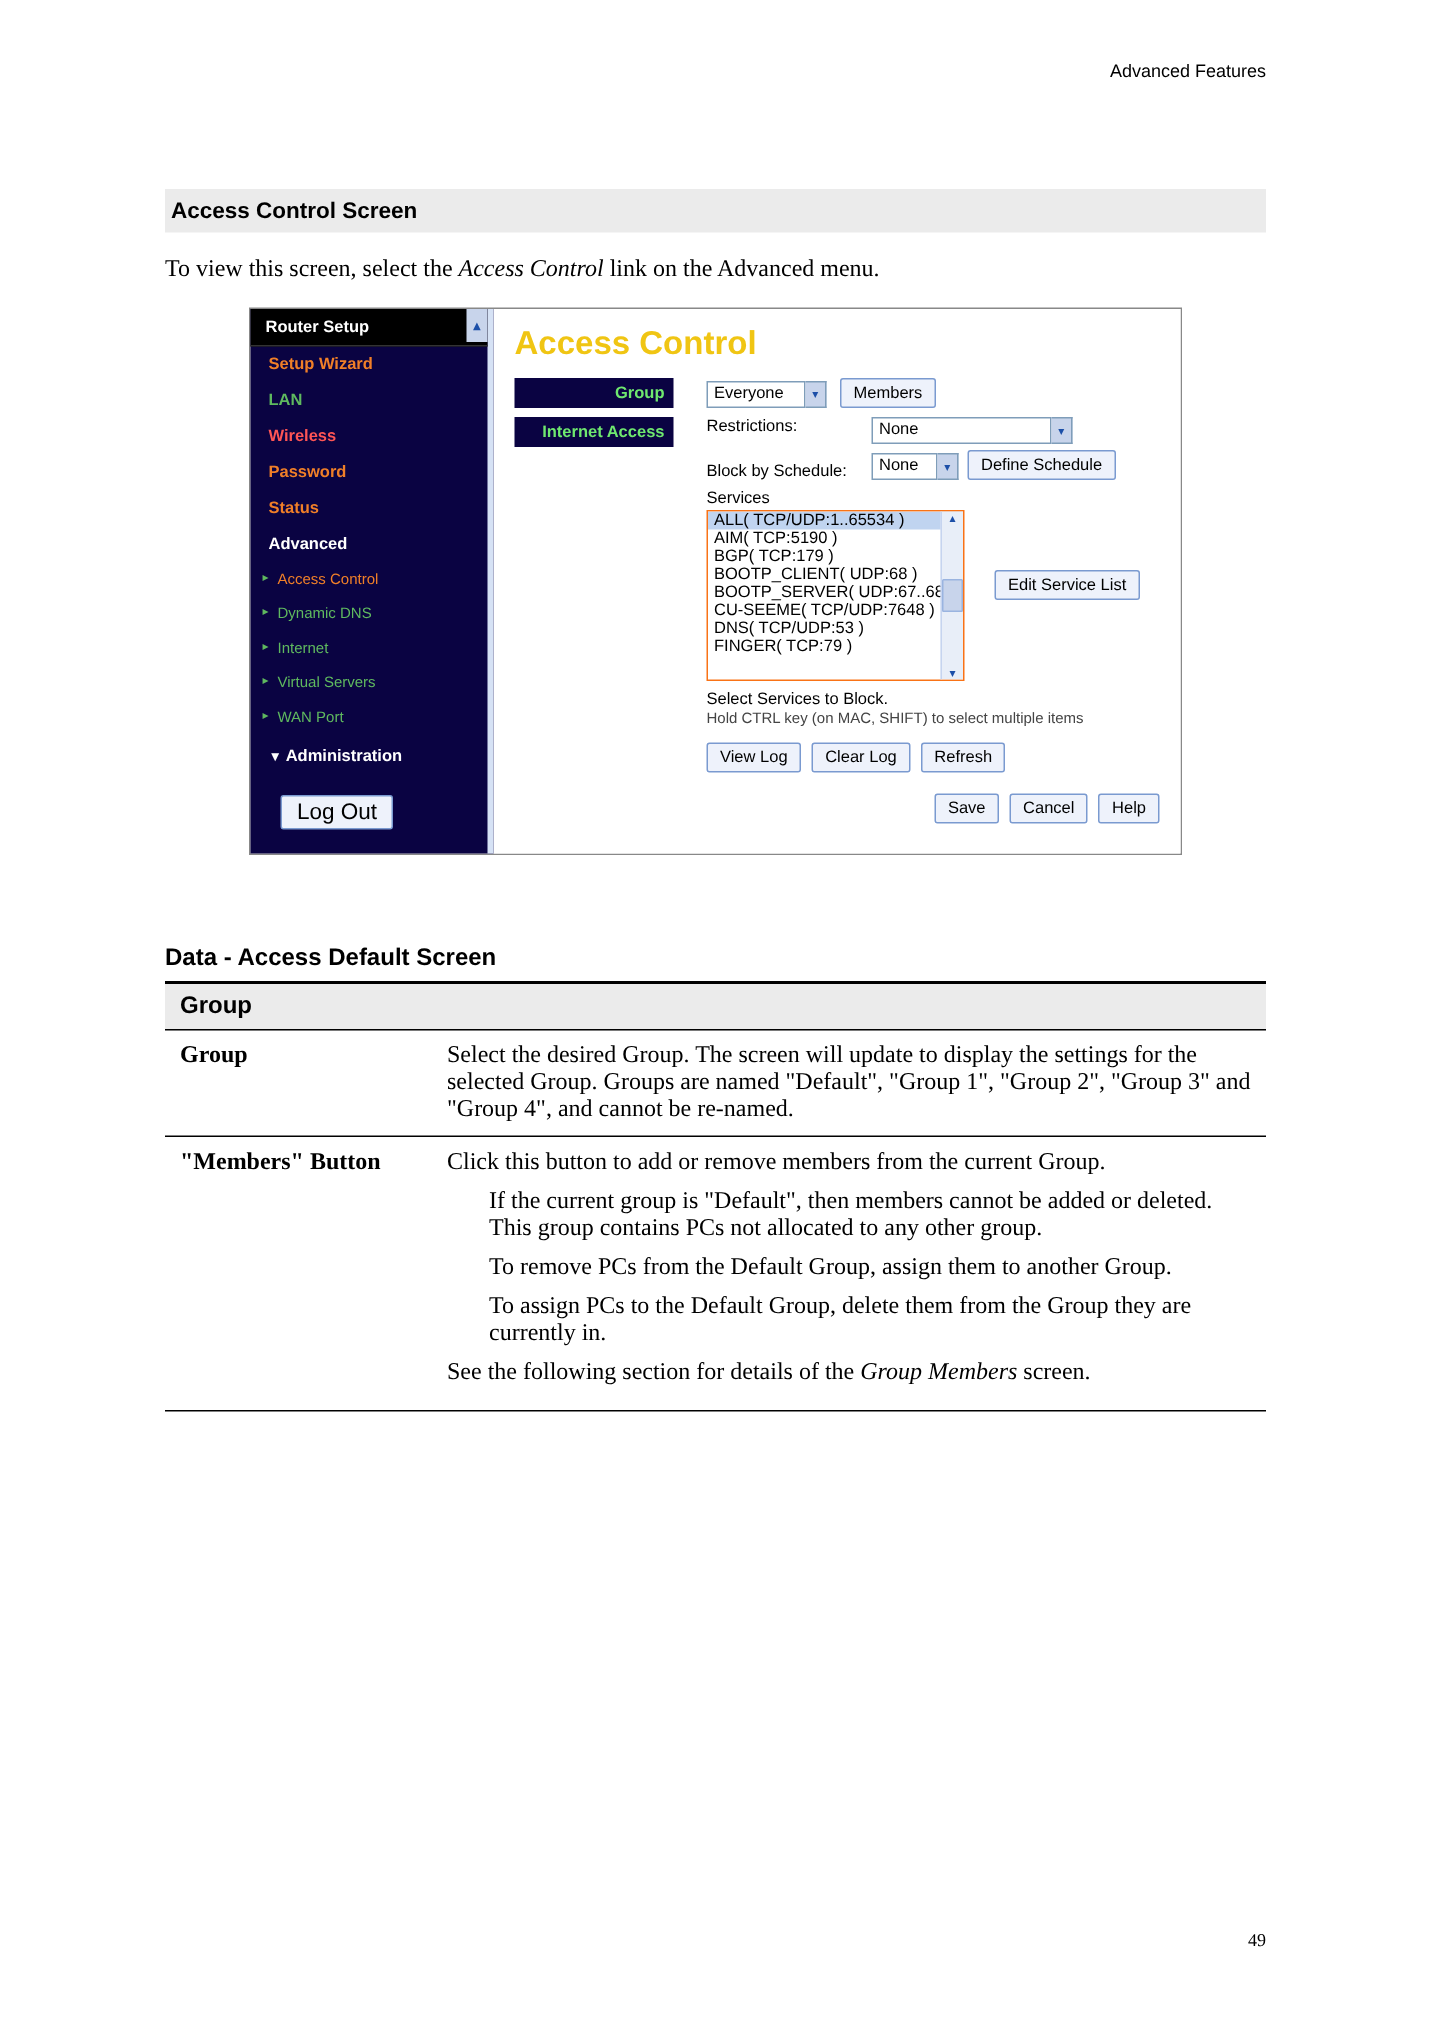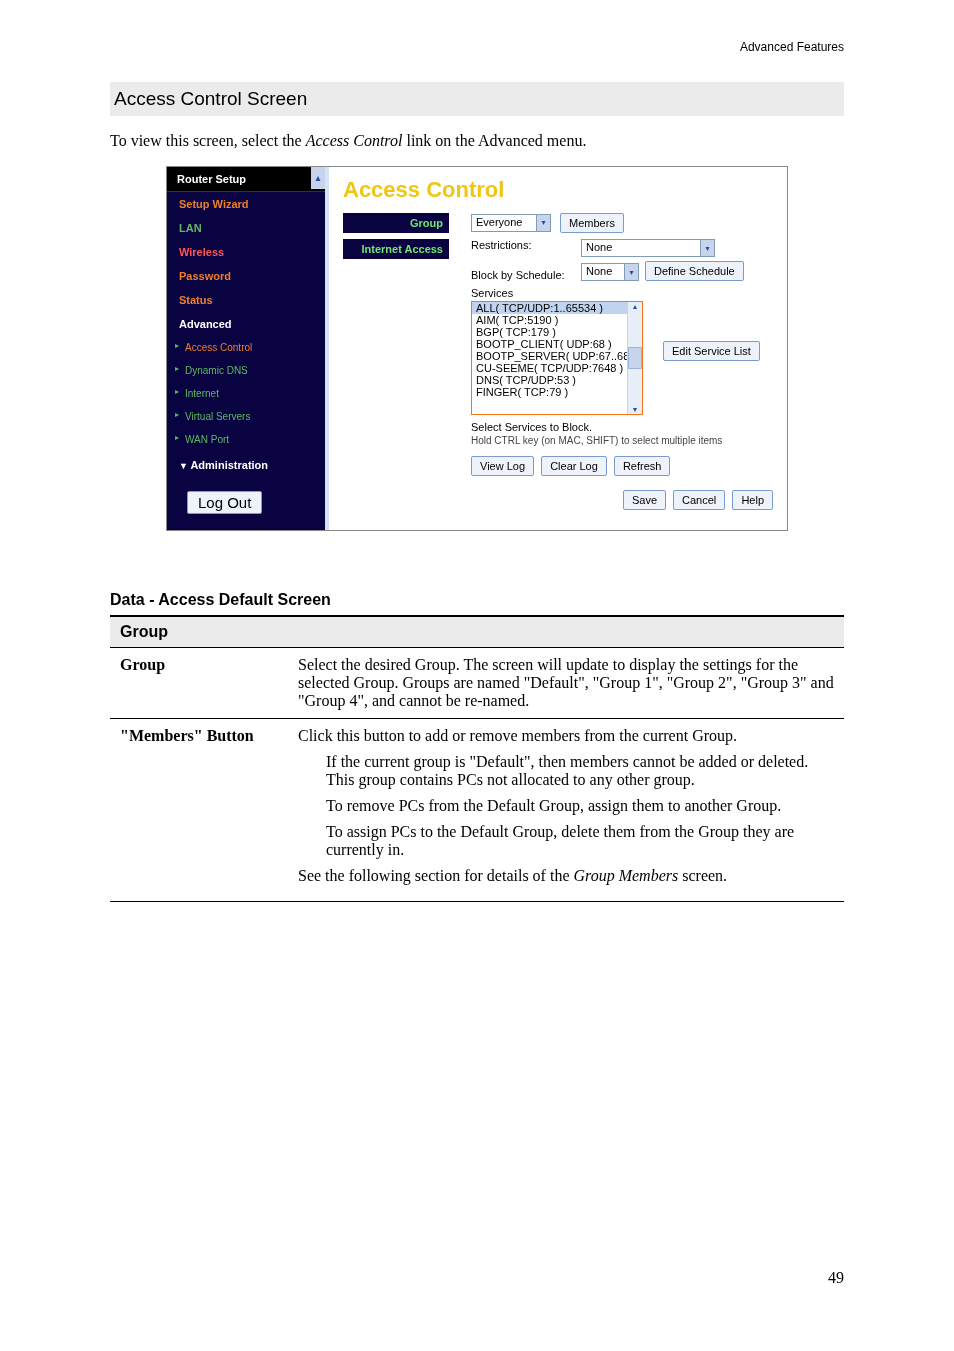--- a/index.html
+++ b/index.html
@@ -1,18 +1,18 @@
 <!DOCTYPE html>
 <html><head>
 <meta charset="utf-8">
 <style>
 html,body{margin:0;padding:0;font-family:"Times New Roman",serif;background:#fff;color:#000}
 .page{width:954px;height:1351px;position:relative;box-sizing:border-box;padding:58px 110px 40px 110px}
 .top-right-header{position:absolute;top:40px;right:110px;font-family:Liberation Sans, sans-serif;font-size:12px;color:#000}
-.section-bar{background:#ebebeb;font-family:Arial,sans-serif;font-weight:normal;font-size:19px;padding:6px 4px;margin-top:24px}
+.section-bar{background:#ebebeb;font-family:Arial,sans-serif;font-weight:bold;font-size:15px;padding:6px 4px;margin-top:68px}
 .intro{margin-top:16px;font-size:16px}
 .intro i{font-style:italic}
 .screenshot-wrap{display:flex;justify-content:center;margin-top:14px}
 .screenshot{border:1px solid #888;width:620px;display:flex;font-family:Tahoma,Arial,sans-serif;font-size:11px;background:#fff}
 .sidebar{width:158px;background:#0a0342;color:#fff;position:relative}
 .sidebar-inner{padding:0}
 .router-title{background:#000;color:#fff;font-weight:bold;padding:6px 8px 6px 10px;border-bottom:1px solid #333;position:relative}
 .sb-scroll-up{position:absolute;right:0;top:0;width:14px;height:22px;background:#c8d4eb;display:flex;align-items:center;justify-content:center;color:#1c4fa8;font-size:9px}
 .sb-item{padding:6px 8px 6px 12px}
 .c-orange{color:#f07f28;font-weight:bold}
@@ -51,21 +51,21 @@
 .bottom-right{text-align:right;margin-top:14px}
 .bottom-right .btn{margin-left:4px}
 .data-title{font-family:Arial,sans-serif;font-weight:bold;font-size:16px;margin-top:60px;margin-bottom:6px}
 .tbl{width:100%;border-collapse:collapse;font-size:16px}
 .tbl td,.tbl th{border-top:1px solid #000;padding:8px 10px 8px 10px;vertical-align:top;text-align:left}
 .group-header td{background:#ebebeb;font-family:Arial,sans-serif;font-weight:bold;border-top:2px solid #000;border-bottom:1px solid #000;padding:6px 10px}
 .tbl .lbl-col{width:158px;font-weight:bold}
 .tbl .bot{border-bottom:1px solid #000}
 .desc-block{margin:0 0 8px 0}
 .indent{margin-left:28px}
-.pagenum{position:absolute;bottom:64px;right:110px;font-size:16px}
+.pagenum{position:absolute;bottom:50px;right:110px;font-size:12px}
 </style>
 </head>
 <body>
 
 <div class="page">
 
   <div class="top-right-header">Advanced Features</div>
 
   <div class="section-bar">Access Control Screen</div>
 

